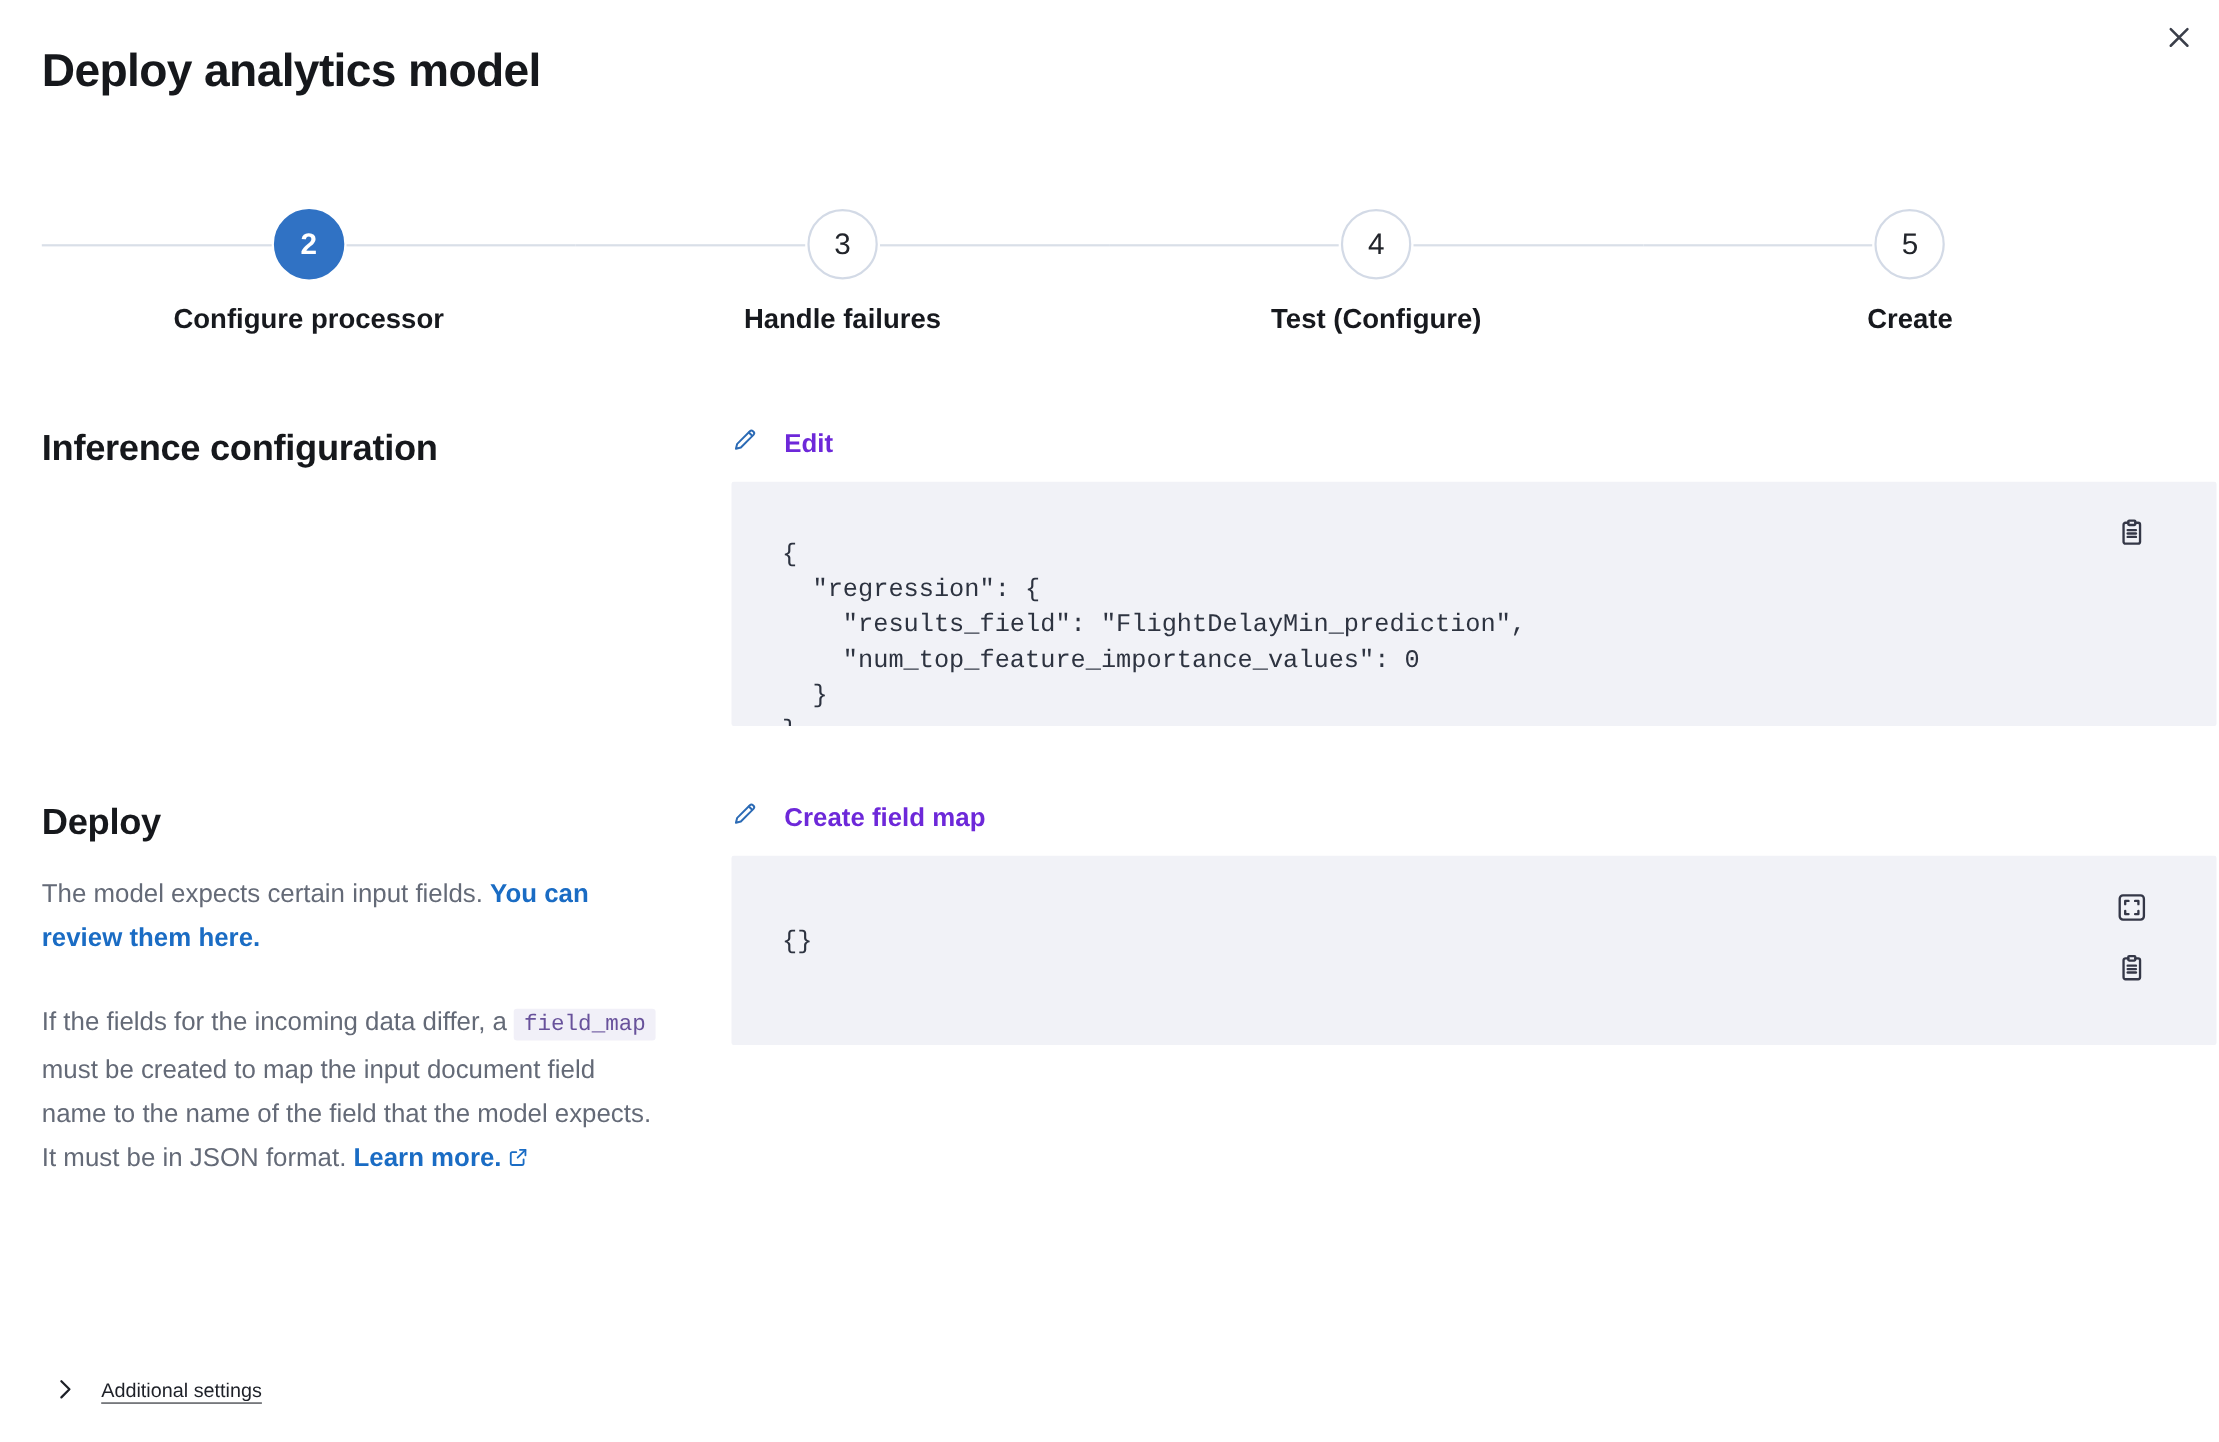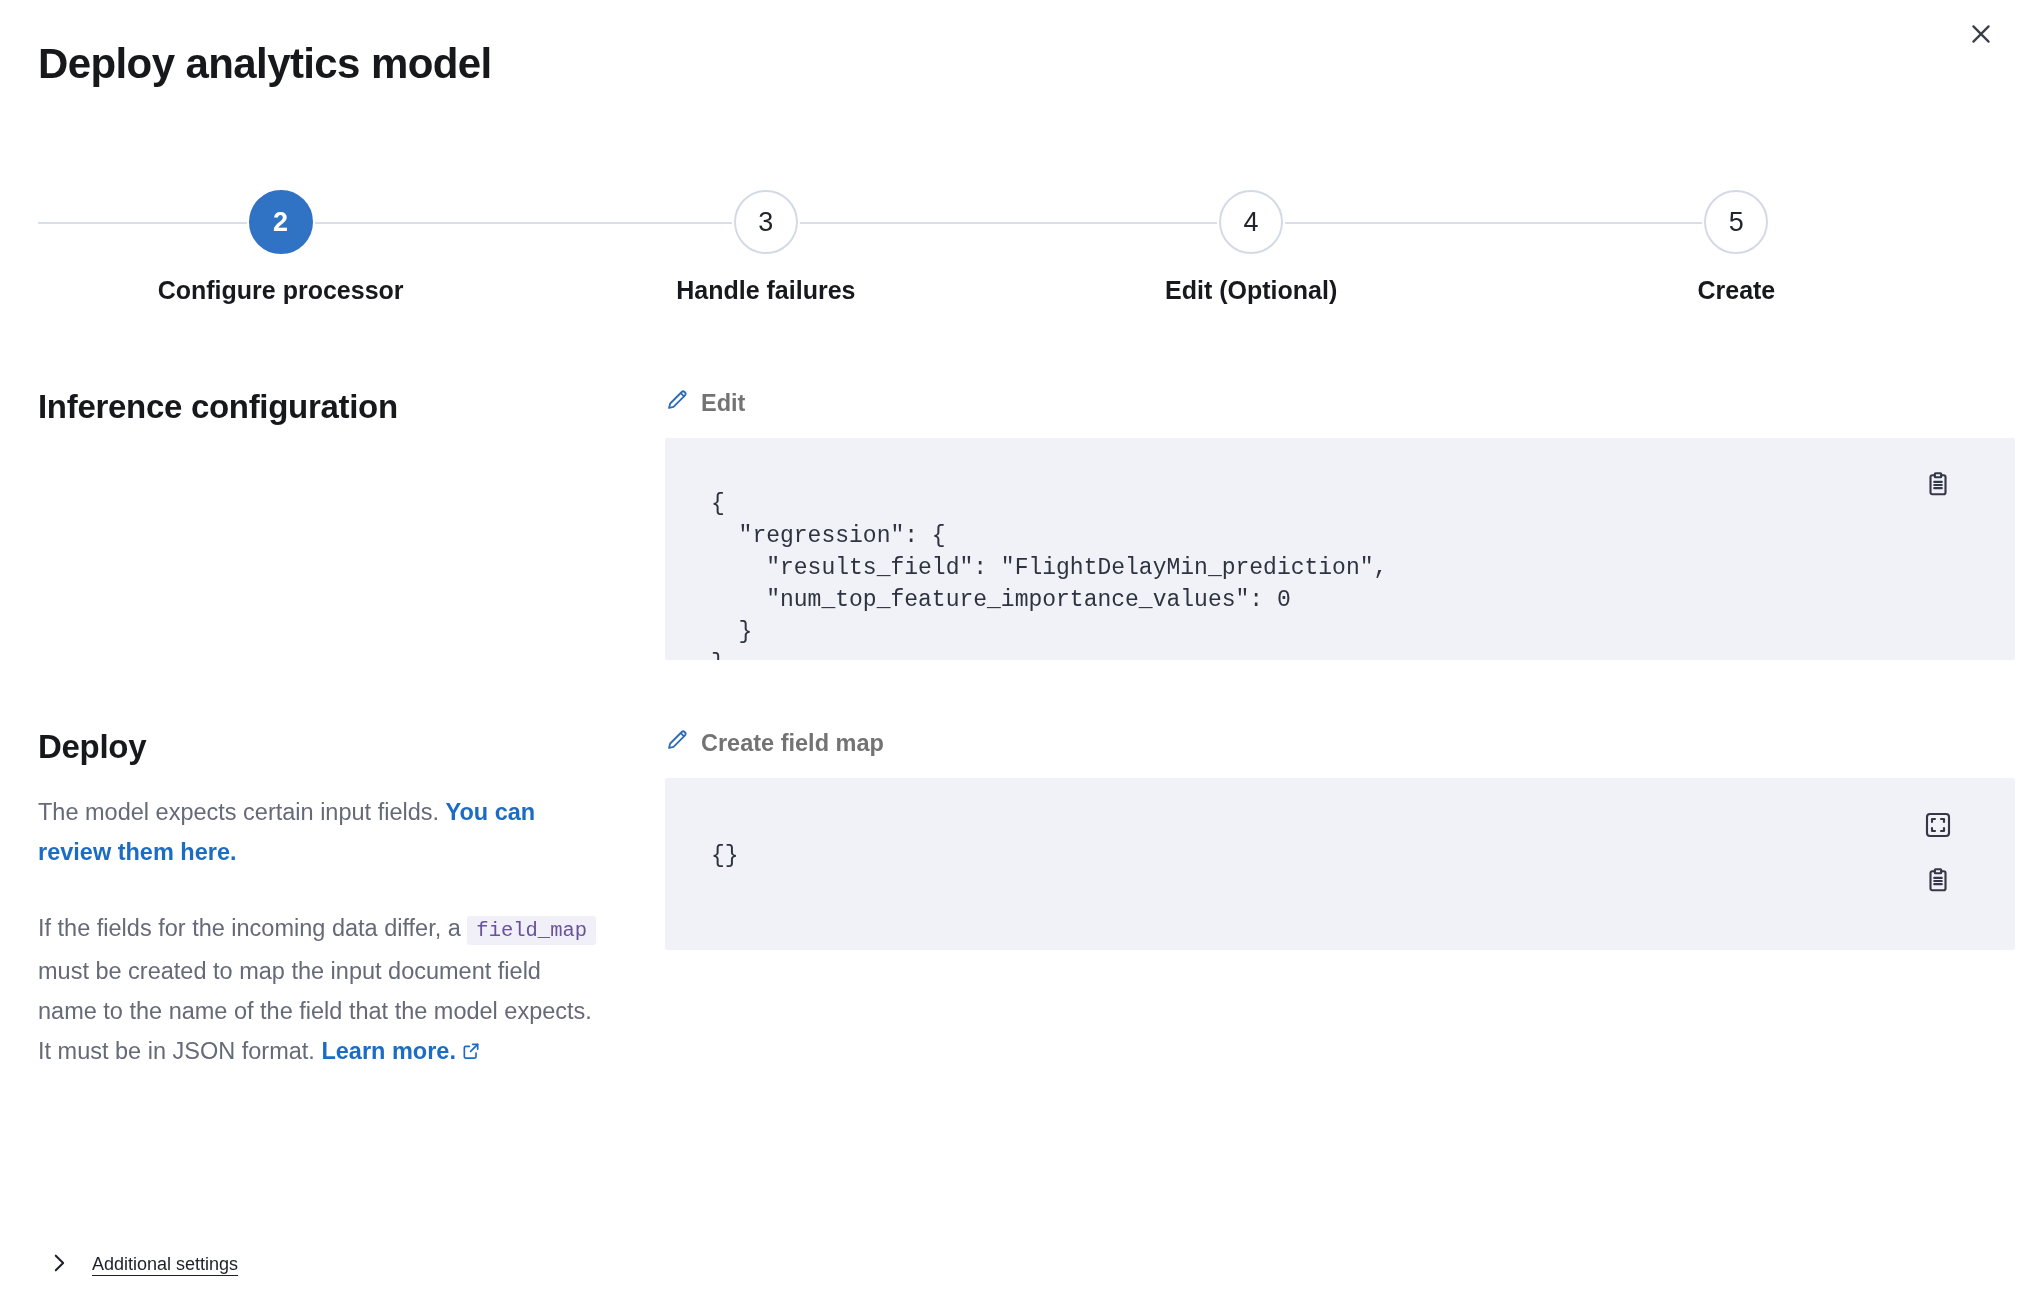--- a/index.html
+++ b/index.html
@@ -165,22 +165,22 @@
     color: #68529b;
     padding: 3px 9px;
     border-radius: 3px;
     white-space: nowrap;
   }
 
   
   .code-action {
     display: inline-flex;
     align-items: center;
-    gap: 12px;
-    color: #737373;
+    gap: 24px;
+    color: #6d28d9;
     font-size: 23.5px;
     font-weight: 600;
     cursor: pointer;
     margin-bottom: 20px;
     background: none;
     border: none;
     font-family: inherit;
   }
 
   
@@ -273,21 +273,21 @@
       <div class="connector left"></div>
       <div class="connector right"></div>
       <div class="circle">3</div>
       <div class="step-label">Handle failures</div>
     </div>
 
     <div class="step">
       <div class="connector left"></div>
       <div class="connector right"></div>
       <div class="circle">4</div>
-      <div class="step-label">Edit (Optional)</div>
+      <div class="step-label">Test (Configure)</div>
     </div>
 
     <div class="step">
       <div class="connector left"></div>
       <div class="circle">5</div>
       <div class="step-label">Create</div>
     </div>
 
   </div>
 

